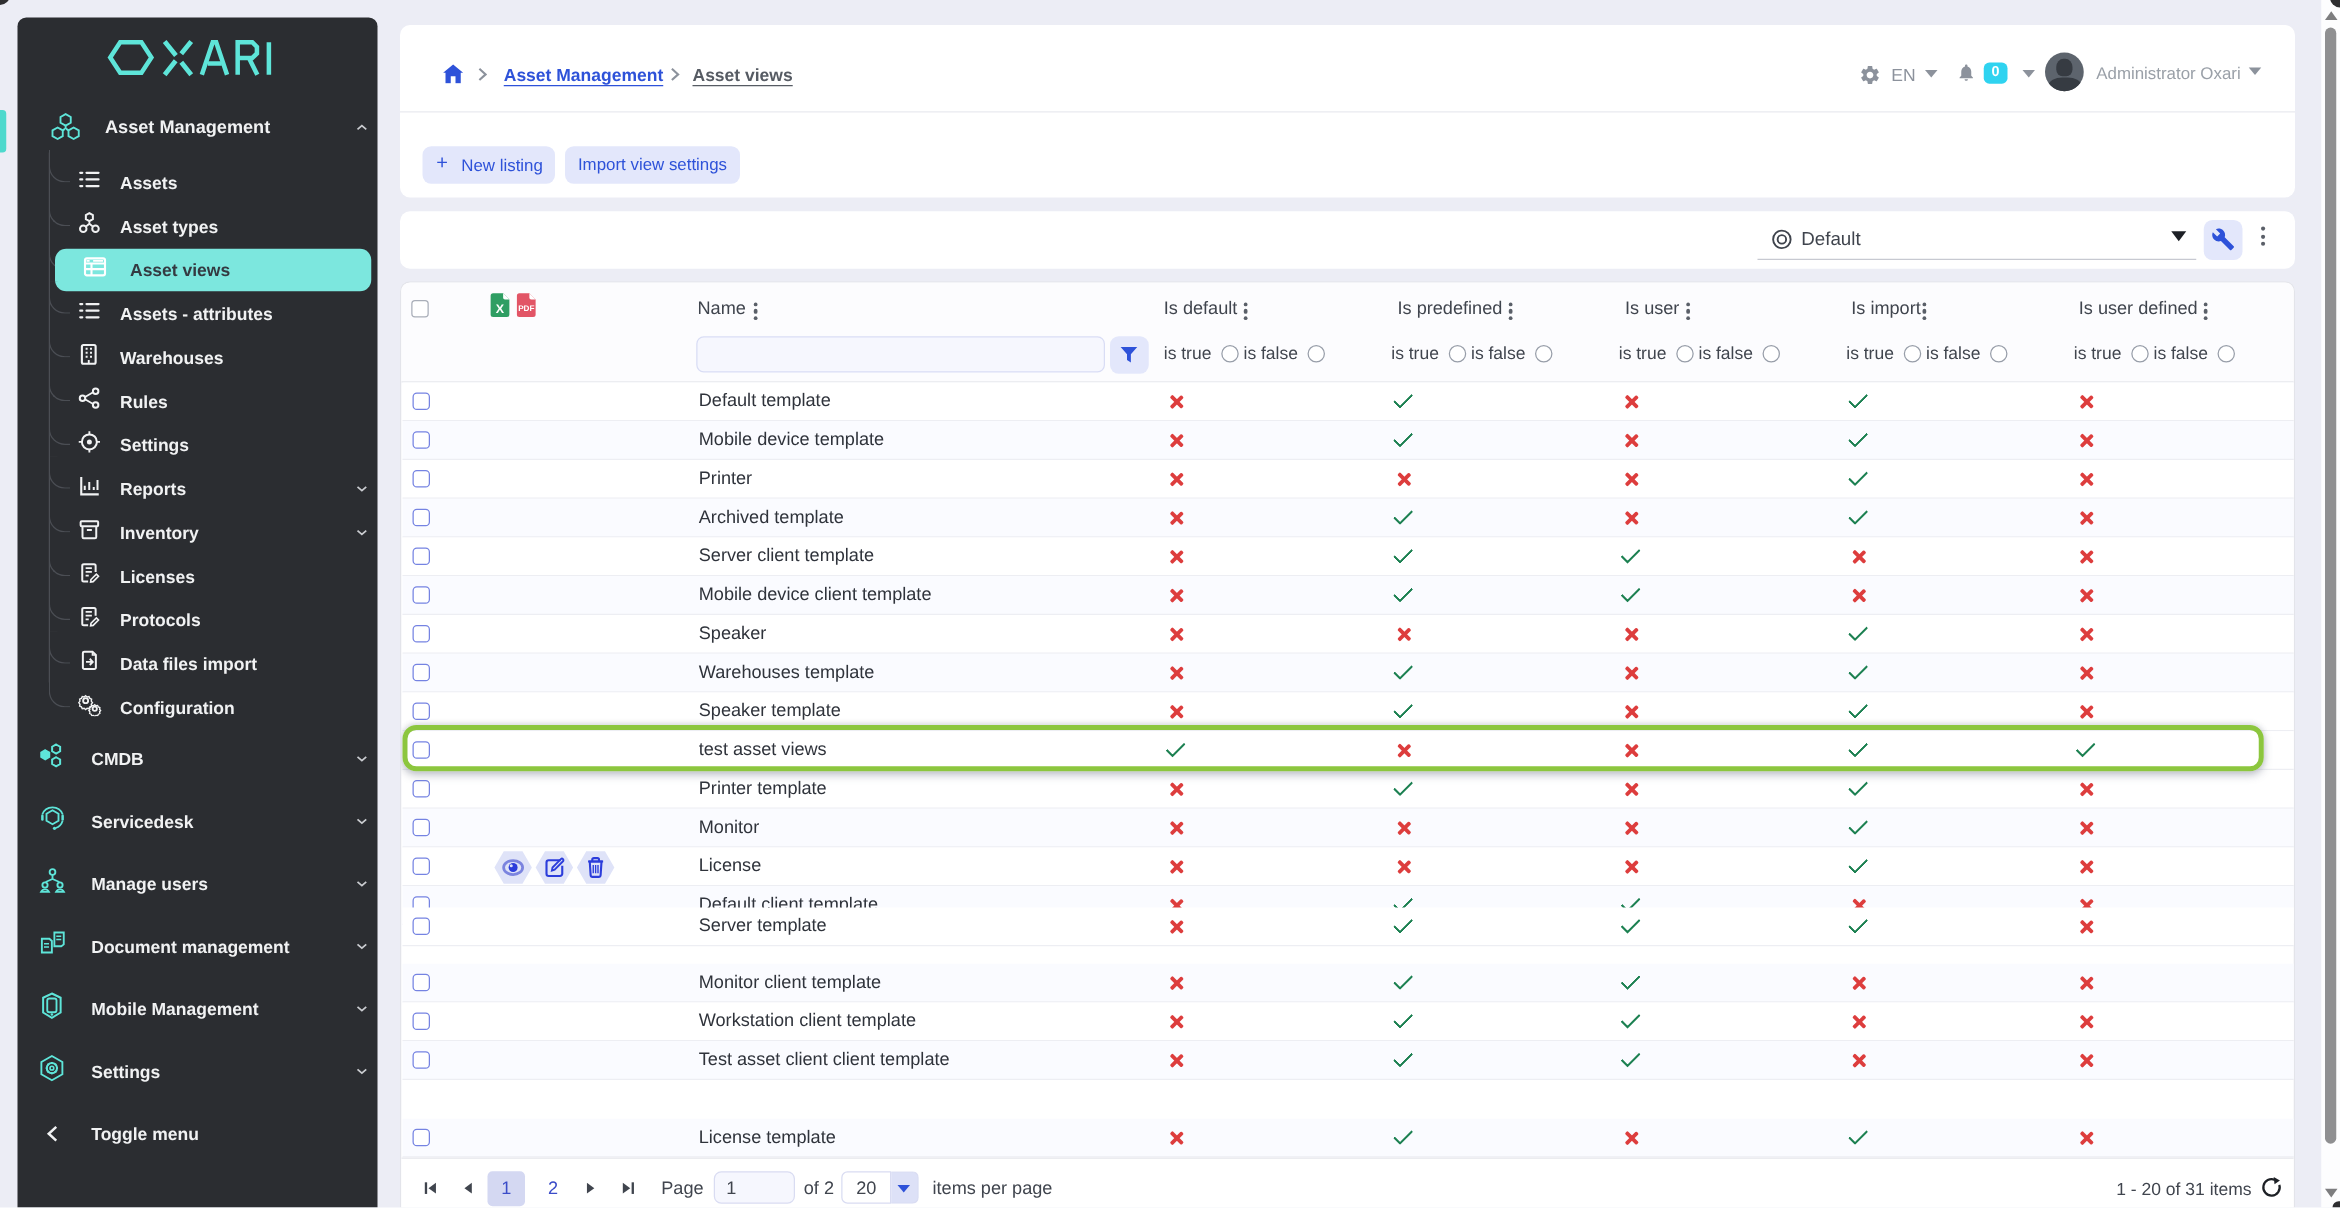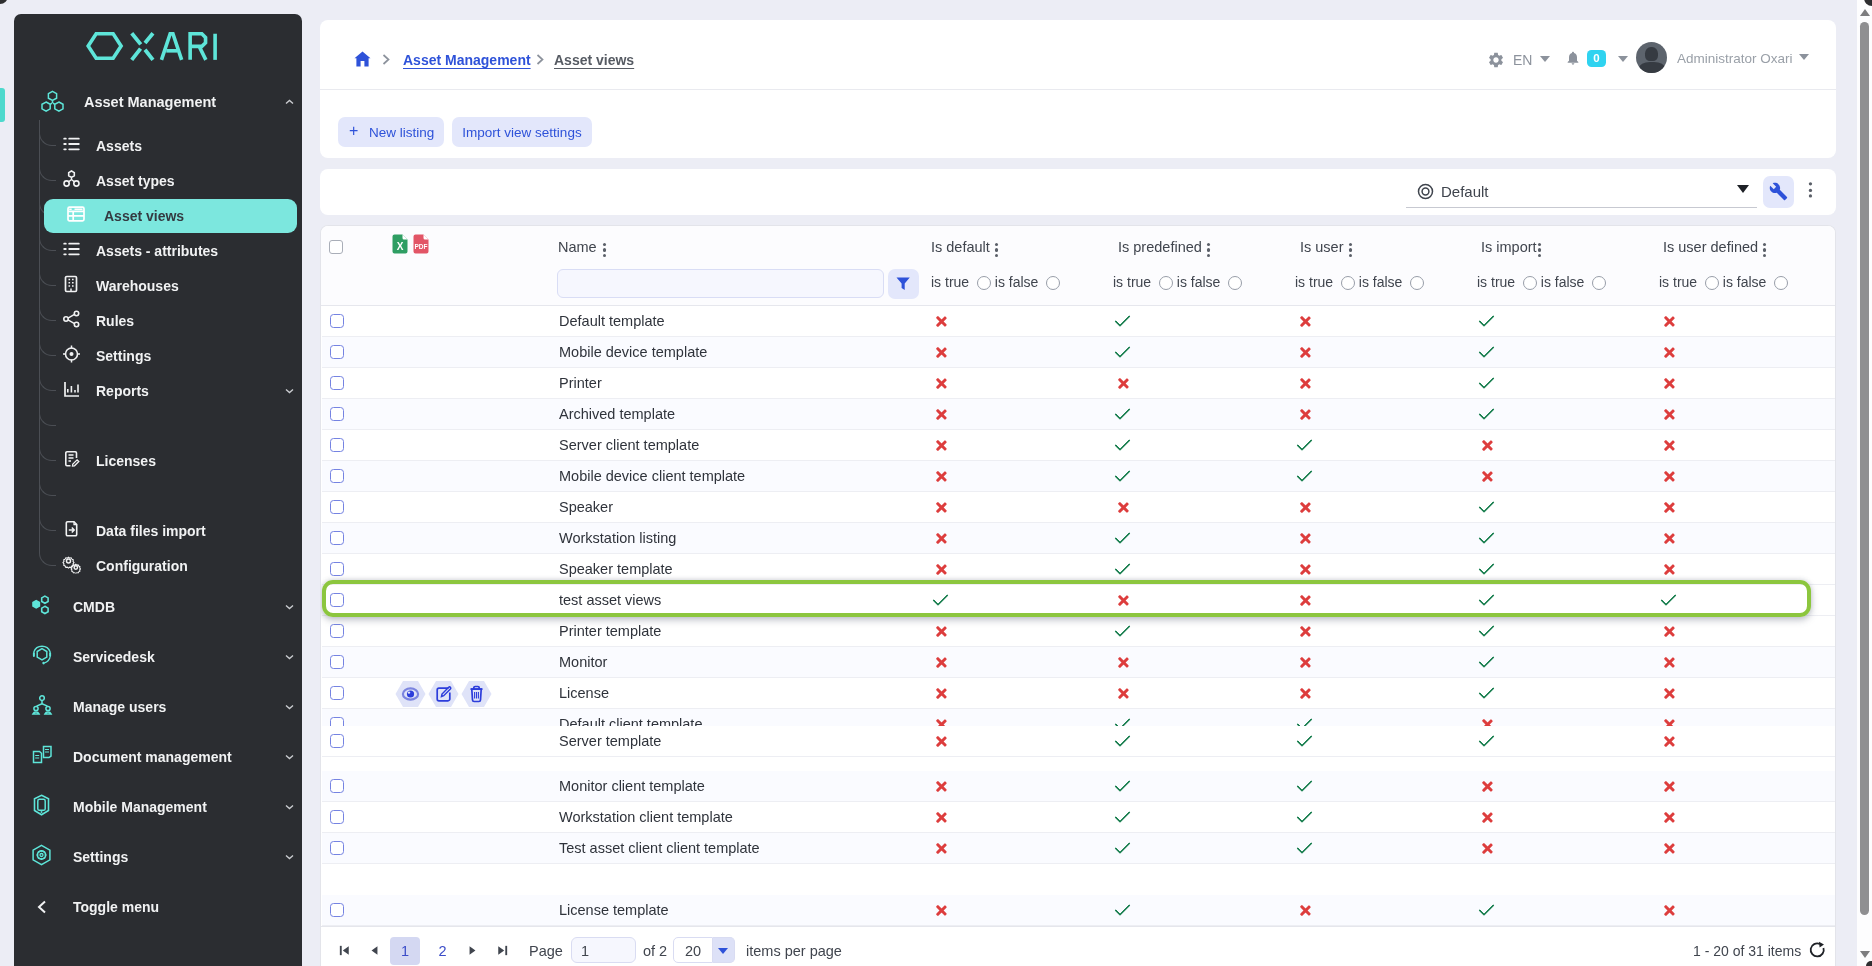--- a/index.html
+++ b/index.html
@@ -133,30 +133,48 @@
       <span class="ico"><svg width="19" height="19" viewBox="0 0 19 19" fill="none" stroke="#f1f2f3" stroke-width="1.7">
           <path d="M3 2.5 V16.5 H17"></path>
           <path d="M5.8 13 V9.5 M9.4 13 V6.5 M13 13 V10.5 M16 13 V5" stroke-width="1.6"></path>
         </svg></span>
       <span class="txt">Reports</span>
       <svg class="chev" width="9" height="6" viewBox="0 0 9 6" fill="none" stroke="#caccd0" stroke-width="1.4">
         <path d="M1 1.5 L4.5 4.5 L8 1.5"></path>
       </svg>
     </div>
     <div class="curve" style="left:24.5px;top:385.5px"></div>
+    <div class="smi" style="top:394.5px">
+      <span class="ico"><svg width="19" height="19" viewBox="0 0 19 19" fill="none" stroke="#f1f2f3" stroke-width="1.6">
+          <rect x="2.5" y="3" width="14" height="4" rx="0.8"></rect>
+          <path d="M4 7 V15.5 A1 1 0 0 0 5 16.5 H14 A1 1 0 0 0 15 15.5 V7 M7.5 10 h4"></path>
+        </svg></span>
+      <span class="txt">Inventory</span>
+      <svg class="chev" width="9" height="6" viewBox="0 0 9 6" fill="none" stroke="#caccd0" stroke-width="1.4">
+        <path d="M1 1.5 L4.5 4.5 L8 1.5"></path>
+      </svg>
+    </div>
     <div class="curve" style="left:24.5px;top:420.5px"></div>
     <div class="smi" style="top:429.5px">
       <span class="ico"><svg width="19" height="19" viewBox="0 0 19 19" fill="none" stroke="#f1f2f3" stroke-width="1.6">
           <path d="M14.5 8.5 V3.5 A1.2 1.2 0 0 0 13.3 2.3 H5 A1.2 1.2 0 0 0 3.8 3.5 V15 A1.2 1.2 0 0 0 5 16.2 H8.5"></path>
           <path d="M6.5 5.5 h5 M6.5 8.5 h5 M6.5 11.5 h2.5" stroke-width="1.4"></path>
           <path d="M10.8 14.6 L15.1 10.3 L16.8 12 L12.5 16.3 L10.5 16.6 Z" stroke-width="1.3"></path>
         </svg></span>
       <span class="txt">Licenses</span>
     </div>
     <div class="curve" style="left:24.5px;top:455.5px"></div>
+    <div class="smi" style="top:464.5px">
+      <span class="ico"><svg width="19" height="19" viewBox="0 0 19 19" fill="none" stroke="#f1f2f3" stroke-width="1.6">
+          <path d="M14.5 8.5 V3.5 A1.2 1.2 0 0 0 13.3 2.3 H5 A1.2 1.2 0 0 0 3.8 3.5 V15 A1.2 1.2 0 0 0 5 16.2 H8.5"></path>
+          <path d="M6.5 5.5 h5 M6.5 8.5 h5 M6.5 11.5 h2.5" stroke-width="1.4"></path>
+          <path d="M10.8 14.6 L15.1 10.3 L16.8 12 L12.5 16.3 L10.5 16.6 Z" stroke-width="1.3"></path>
+        </svg></span>
+      <span class="txt">Protocols</span>
+    </div>
     <div class="curve" style="left:24.5px;top:490.5px"></div>
     <div class="smi" style="top:499.5px">
       <span class="ico"><svg width="19" height="19" viewBox="0 0 19 19" fill="none" stroke="#f1f2f3" stroke-width="1.6">
           <path d="M12 2.3 H5.5 A1.2 1.2 0 0 0 4.3 3.5 V15 A1.2 1.2 0 0 0 5.5 16.2 H13.5 A1.2 1.2 0 0 0 14.7 15 V5 Z"></path>
           <path d="M12 2.3 V5 H14.7" stroke-width="1.3"></path>
           <path d="M6.8 10.5 h5 M9.8 8 l2.4 2.5 L9.8 13" stroke-width="1.5"></path>
         </svg></span>
       <span class="txt">Data files import</span>
     </div>
     <div class="curve" style="left:24.5px;top:525.5px"></div>
@@ -394,21 +412,21 @@
       <div class="cb"></div>
       <span class="nm">Speaker</span>
       <span class="xm" style="left:612px;top:8px"></span>
       <span class="xm" style="left:794px;top:8px"></span>
       <span class="xm" style="left:976px;top:8px"></span>
       <span class="vm" style="left:1157px;top:9px"></span>
       <span class="xm" style="left:1340px;top:8px"></span>
     </div>
     <div class="row alt" style="top:297px">
       <div class="cb"></div>
-      <span class="nm">Workstation listing</span>
+      <span class="nm">Warehouses template</span>
       <span class="xm" style="left:612px;top:8px"></span>
       <span class="vm" style="left:793px;top:9px"></span>
       <span class="xm" style="left:976px;top:8px"></span>
       <span class="vm" style="left:1157px;top:9px"></span>
       <span class="xm" style="left:1340px;top:8px"></span>
     </div>
     <div class="row" style="top:328px">
       <div class="cb"></div>
       <span class="nm">Speaker template</span>
       <span class="xm" style="left:612px;top:8px"></span>

